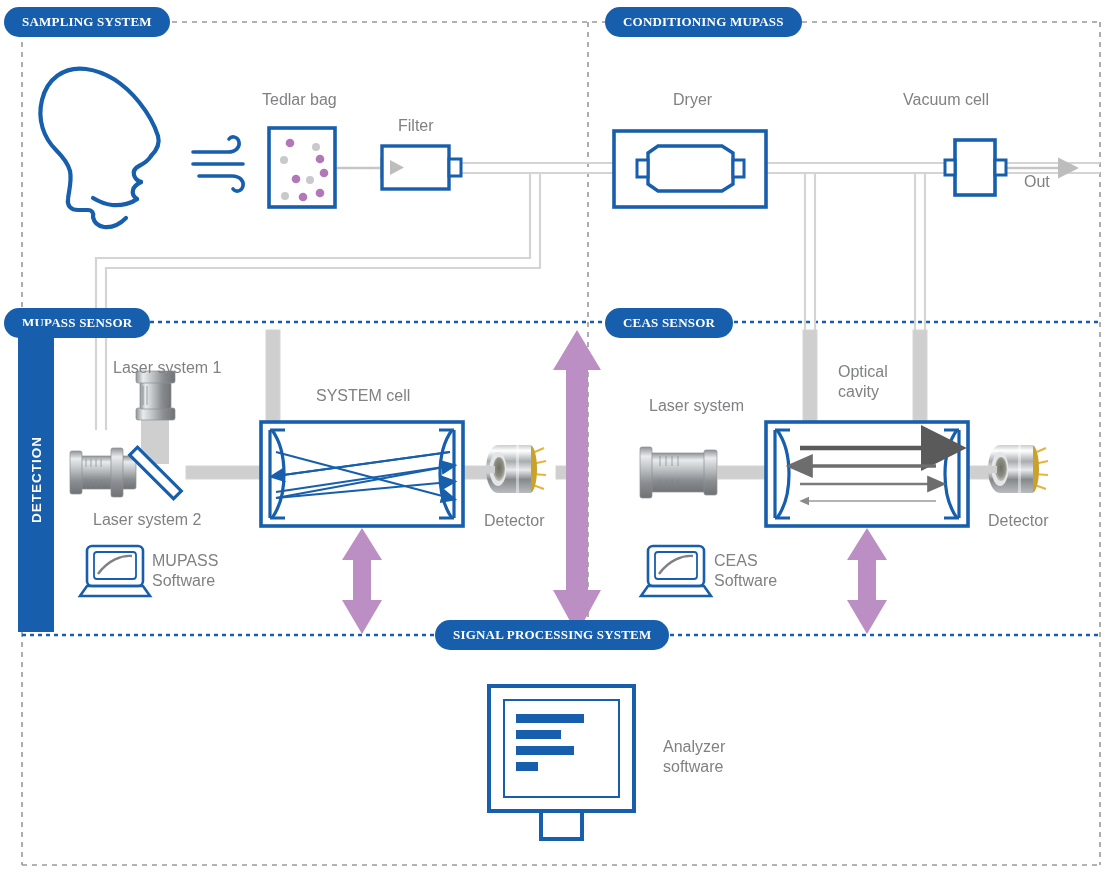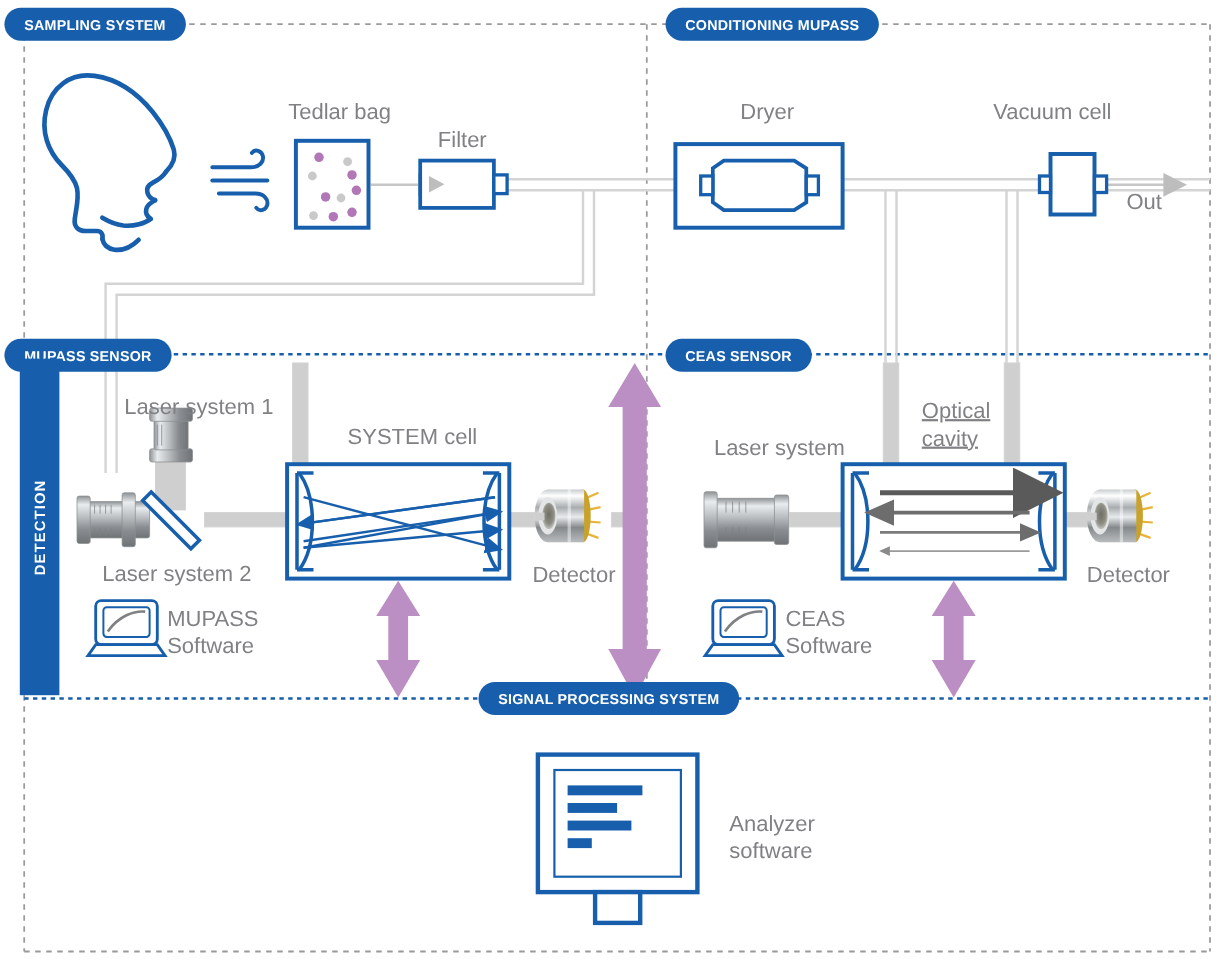--- a/index.html
+++ b/index.html
@@ -1,22 +1,22 @@
 <!DOCTYPE html>
 <html><head>
 <meta charset="utf-8">
 <style>
   html,body{margin:0;padding:0;background:#ffffff;}
   body{width:1117px;height:887px;font-family:"Liberation Sans",sans-serif;overflow:hidden;}
   #stage{position:relative;width:1117px;height:887px;background:#fff;}
   svg.layer{position:absolute;left:0;top:0;width:1117px;height:887px;}
-  .lbl{position:absolute;color:#808184;font-size:20px;font-family:"Liberation Sans",sans-serif;line-height:1.25;white-space:pre;}
+  .lbl{position:absolute;color:#808184;font-size:16px;font-family:"Liberation Sans",sans-serif;line-height:1.25;white-space:pre;}
   .zone-pill{position:absolute;display:flex;align-items:center;justify-content:center;
      background:#175FAC;color:#fff;border-radius:999px;font-weight:bold;font-size:13px;
-     letter-spacing:.2px;height:30px;padding:0 18px;white-space:nowrap;}
+     letter-spacing:.2px;height:30px;padding:0 18px;white-space:nowrap;font-family:Liberation Serif, serif;}
   .detect-bar{position:absolute;background:#175FAC;color:#fff;font-weight:bold;font-size:13.5px;
      letter-spacing:1px;display:flex;align-items:center;justify-content:center;}
   .detect-bar span{transform:rotate(-90deg);white-space:nowrap;}
 </style>
 </head>
 <body>
 
 <div id="stage">
 
   <svg class="layer" viewBox="0 0 1117 887">
@@ -363,21 +363,21 @@
 
   <div class="lbl" style="left:316px;top:386px;">SYSTEM cell</div>
 
   <div class="lbl" style="left:484px;top:511px;">Detector</div>
 
   <div class="lbl" style="left:152px;top:551px;">MUPASS
 Software</div>
 
   <div class="lbl" style="left:649px;top:396px;">Laser system</div>
 
-  <div class="lbl" style="left:838px;top:362px;text-decoration:underline;">Optical
+  <div class="lbl" style="left:838px;top:362px;">Optical
 cavity</div>
 
   <div class="lbl" style="left:988px;top:511px;">Detector</div>
 
   <div class="lbl" style="left:714px;top:551px;">CEAS
 Software</div>
 
   <div class="lbl" style="left:663px;top:737px;">Analyzer
 software</div>
 

